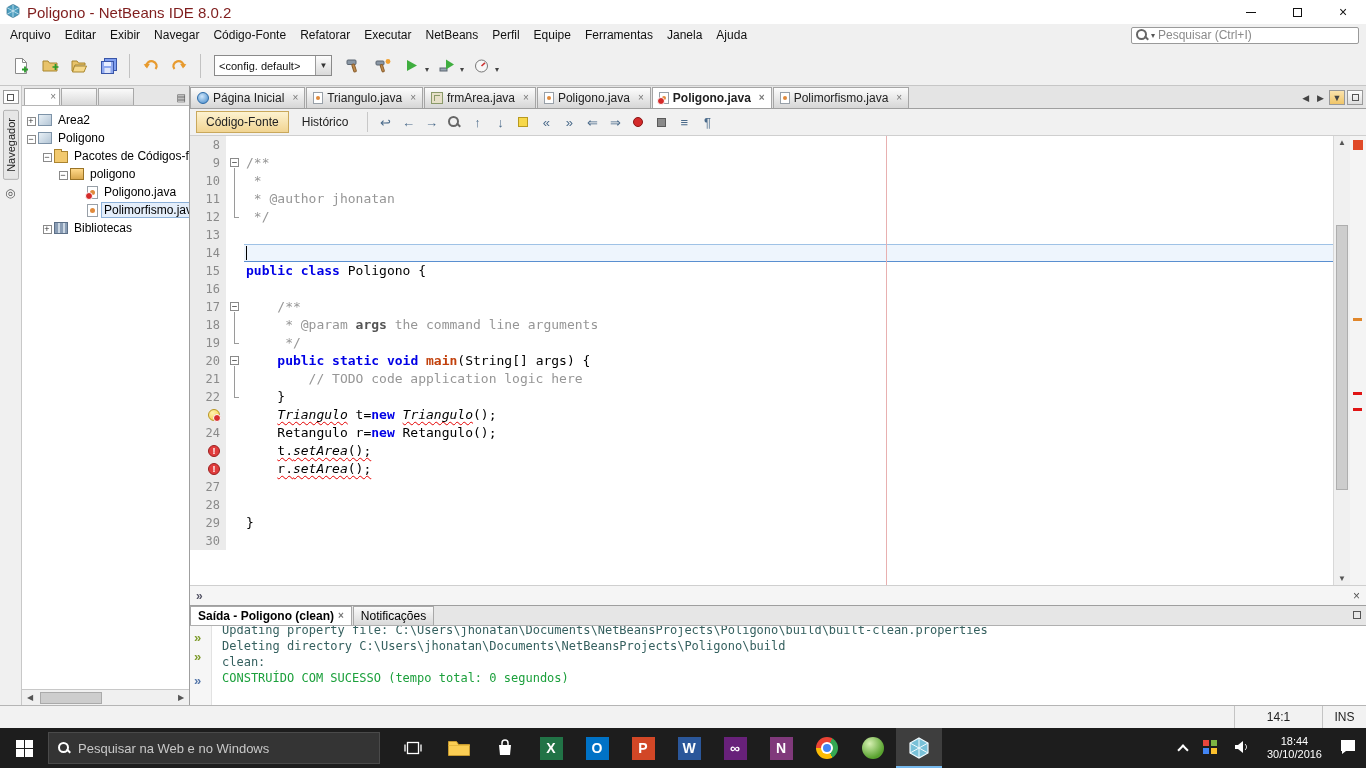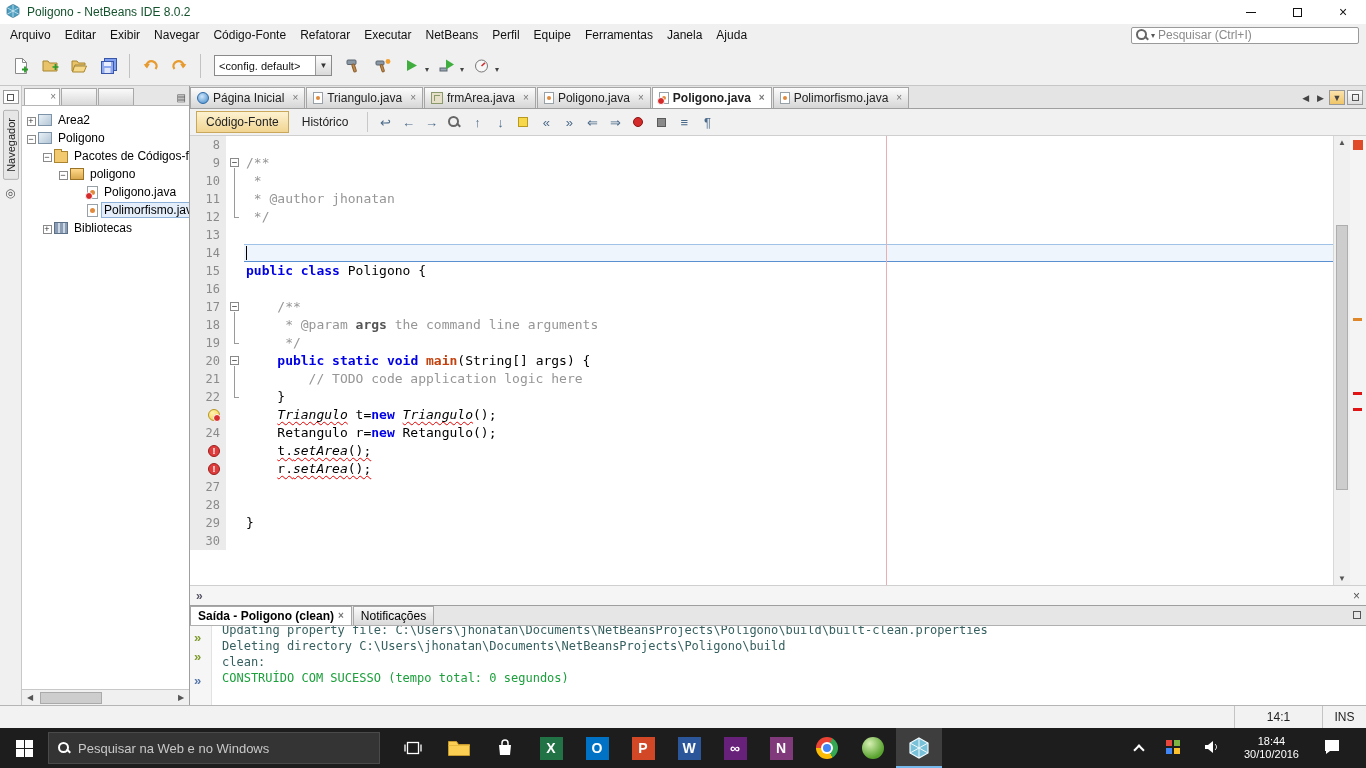--- a/index.html
+++ b/index.html
@@ -2,21 +2,21 @@
 <html><head>
 <meta charset="utf-8">
 <style>
   *{box-sizing:border-box;margin:0;padding:0}
   html,body{width:1366px;height:768px;overflow:hidden}
   body{font-family:"Liberation Sans",sans-serif;font-size:12px;color:#000}
   #screen{position:relative;width:1366px;height:768px;background:#f0f0f0;overflow:hidden}
 
   
   .titlebar{position:absolute;top:0;left:0;right:0;height:24px;background:#fff;display:flex;align-items:center;padding-left:5px;gap:6px}
-  .wtitle{font-size:12px;color:#14532d}
+  .wtitle{font-size:15px;color:#7f1d1d}
   .winbtns{margin-left:auto;display:flex;height:100%}
   .winbtn{width:46px;height:100%;display:flex;align-items:center;justify-content:center;font-size:14px;color:#111}
   .minbar{width:10px;height:1px;background:#111;display:inline-block}
   .maxbox{width:9px;height:9px;border:1px solid #111;display:inline-block}
 
   
   .menubar{position:absolute;top:24px;left:0;right:0;height:22px;background:#f0f0f0;display:flex;align-items:center;padding-left:3px}
   .menu-item{padding:3px 7px;color:#111}
   .qsearch{margin-left:auto;margin-right:7px;width:228px;height:17px;background:#fff;border:1px solid #9a9a9a;border-radius:2px;display:flex;align-items:center;gap:3px;padding:0 4px;color:#8a8a8a}
   .glass{position:relative;display:inline-block;width:12px;height:12px;flex:none}
@@ -172,21 +172,21 @@
   .tsearchtext{font-size:13px;white-space:nowrap;overflow:hidden}
   .tapps{display:flex;align-items:stretch;margin-left:10px}
   .tapp{width:46px;display:flex;align-items:center;justify-content:center}
   .tapp.active{background:#3e3e3e;box-shadow:inset 0 -2px 0 #76b9ed}
   .tile{width:23px;height:23px;display:flex;align-items:center;justify-content:center;color:#fff;font-weight:bold;font-size:14px}
   .aicon{display:inline-flex;align-items:center;justify-content:center}
   .aicon.chrome{width:22px;height:22px;border-radius:50%;background:conic-gradient(from -90deg,#ea4335 0 120deg,#34a853 120deg 240deg,#fbbc05 240deg 360deg);position:relative}
   .aicon.chrome::before{content:"";position:absolute;inset:5px;border-radius:50%;background:#fff}
   .aicon.chrome::after{content:"";position:absolute;inset:7px;border-radius:50%;background:#4285f4}
   .aicon.greenball{width:22px;height:22px;border-radius:50%;background:radial-gradient(circle at 35% 30%,#d6f0b2,#58a22e 70%)}
-  .tray{margin-left:auto;display:flex;align-items:center;gap:23px;padding-right:24px}
+  .tray{margin-left:auto;display:flex;align-items:center;gap:16px;padding-right:8px}
   .chev{width:8px;height:8px;border-top:2px solid #fff;border-right:2px solid #fff;transform:rotate(-45deg);display:inline-block;margin-top:3px}
   .clock{color:#fff;font-size:11px;line-height:13px;text-align:center}
 </style>
 </head>
 <body>
 
 <div id="screen">
 
   <div class="titlebar">
     <span><svg width="16" height="16" viewBox="0 0 24 24">

